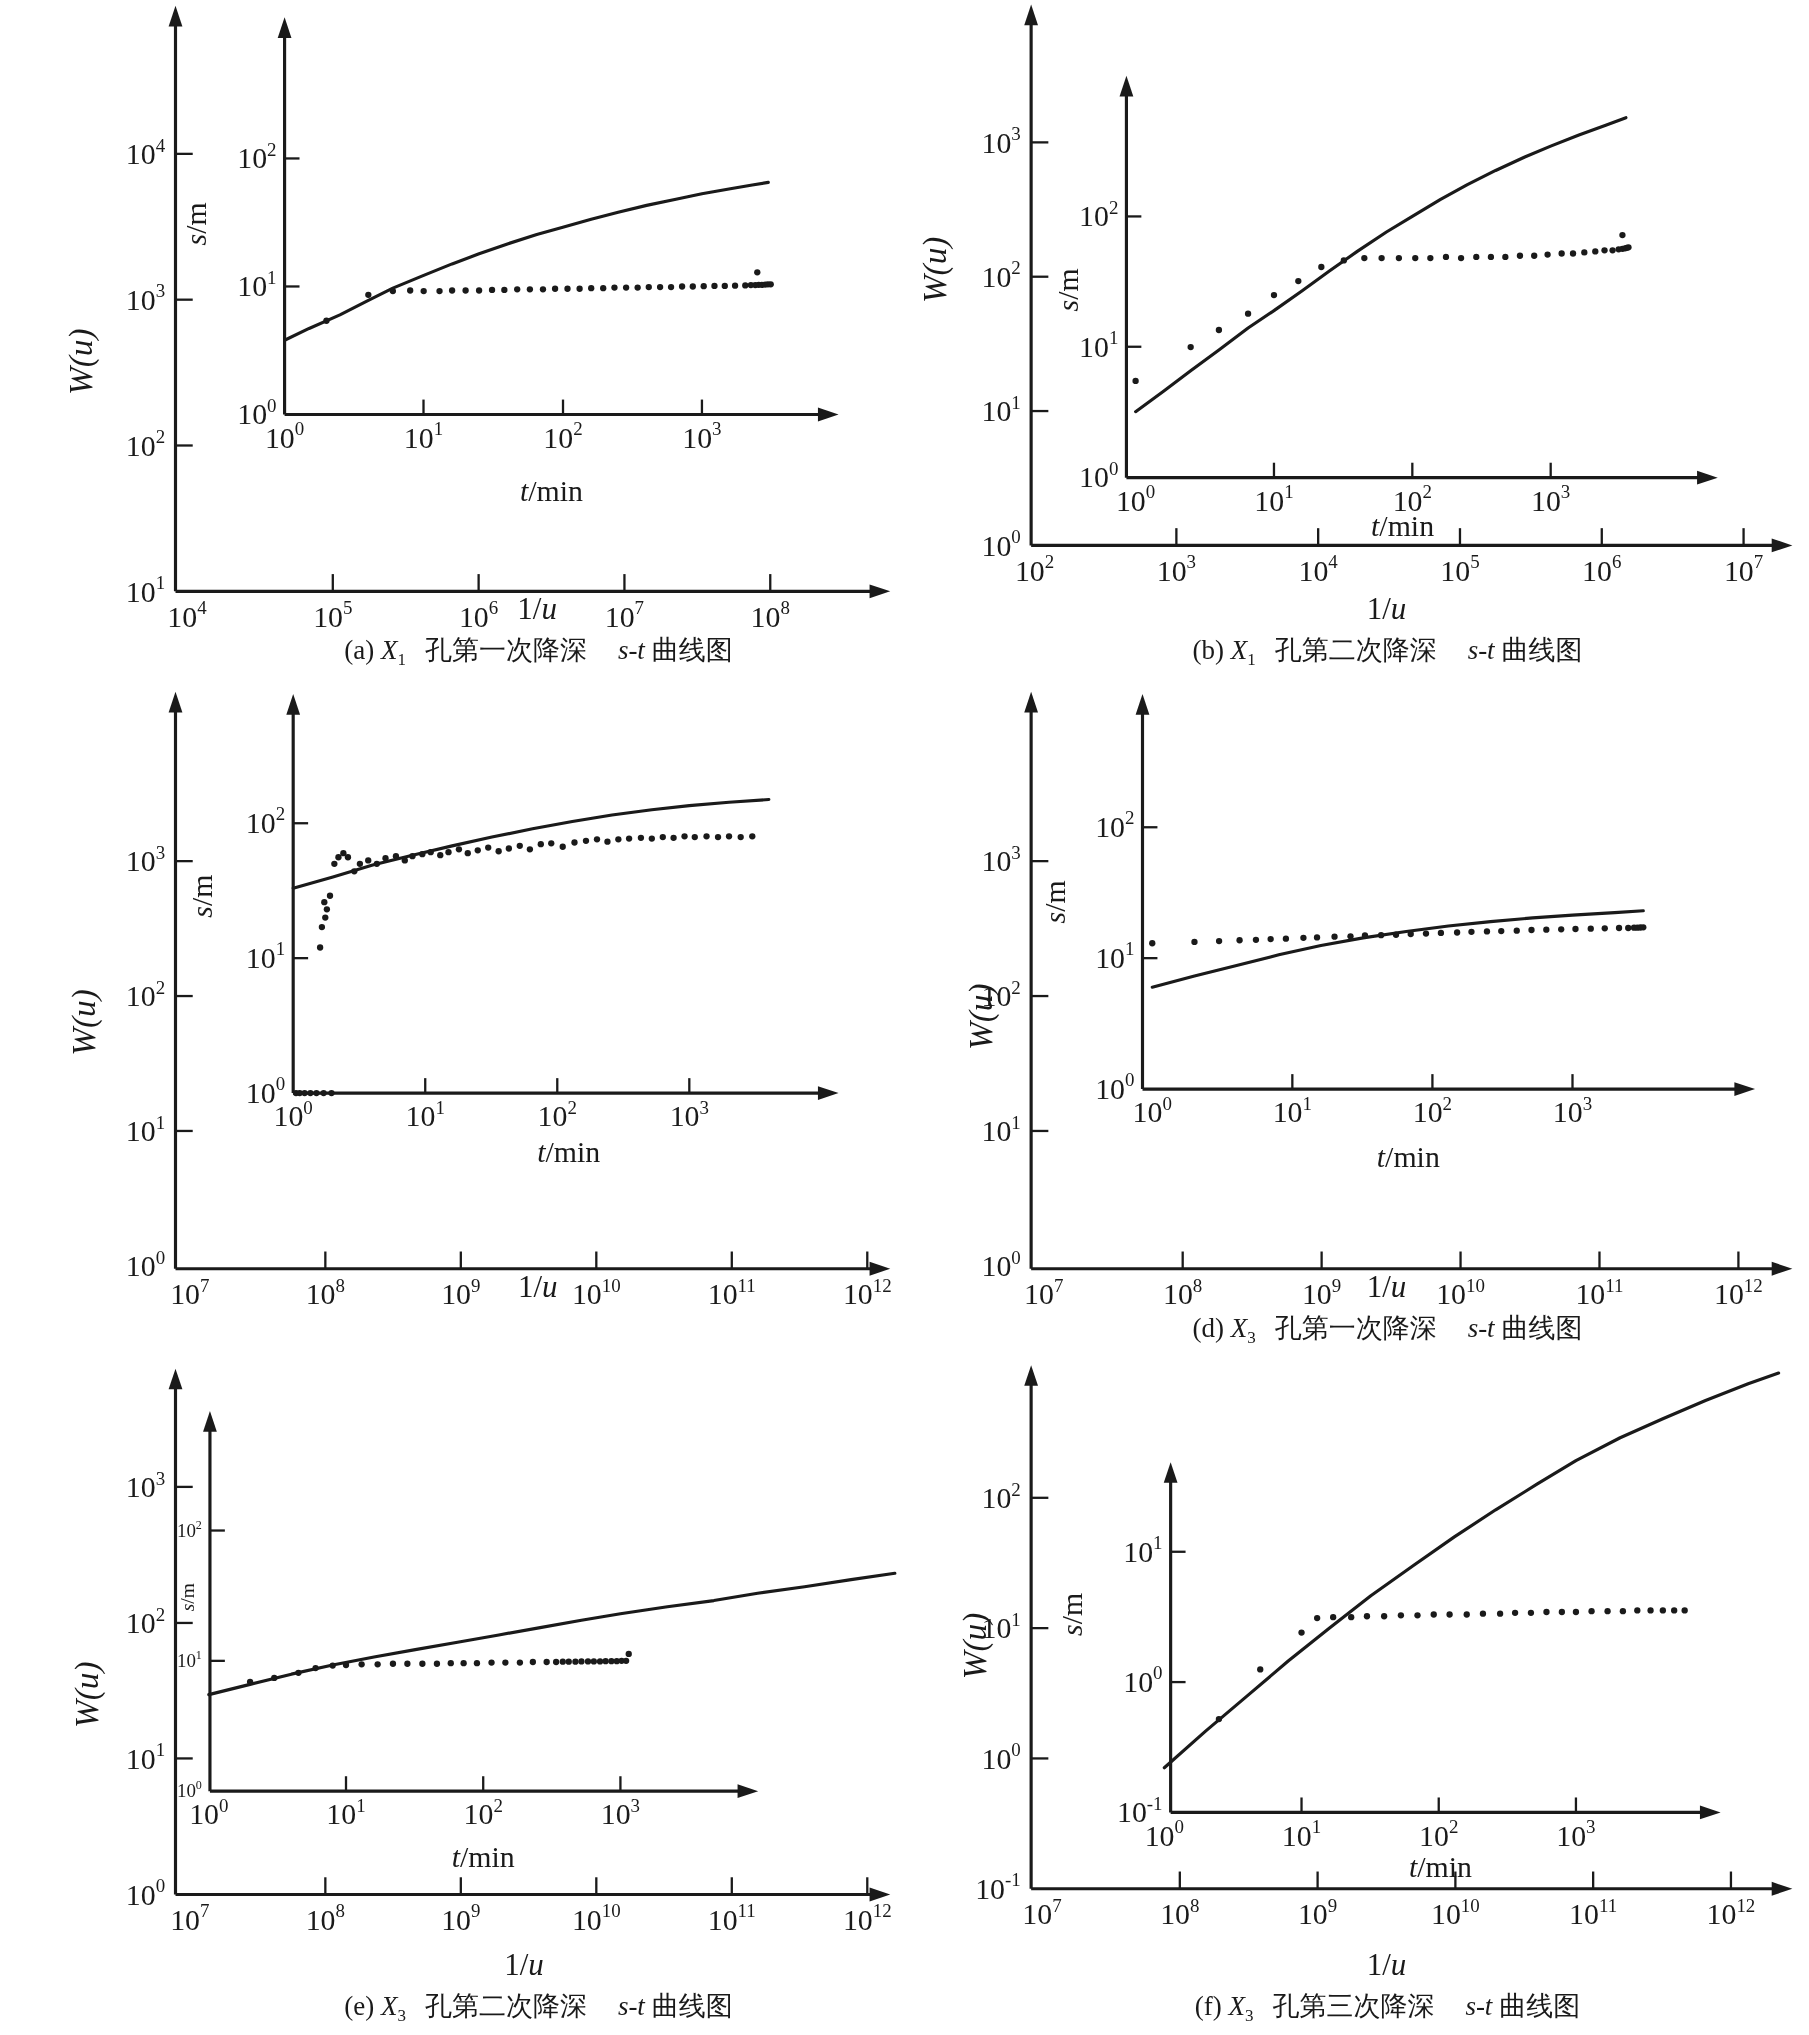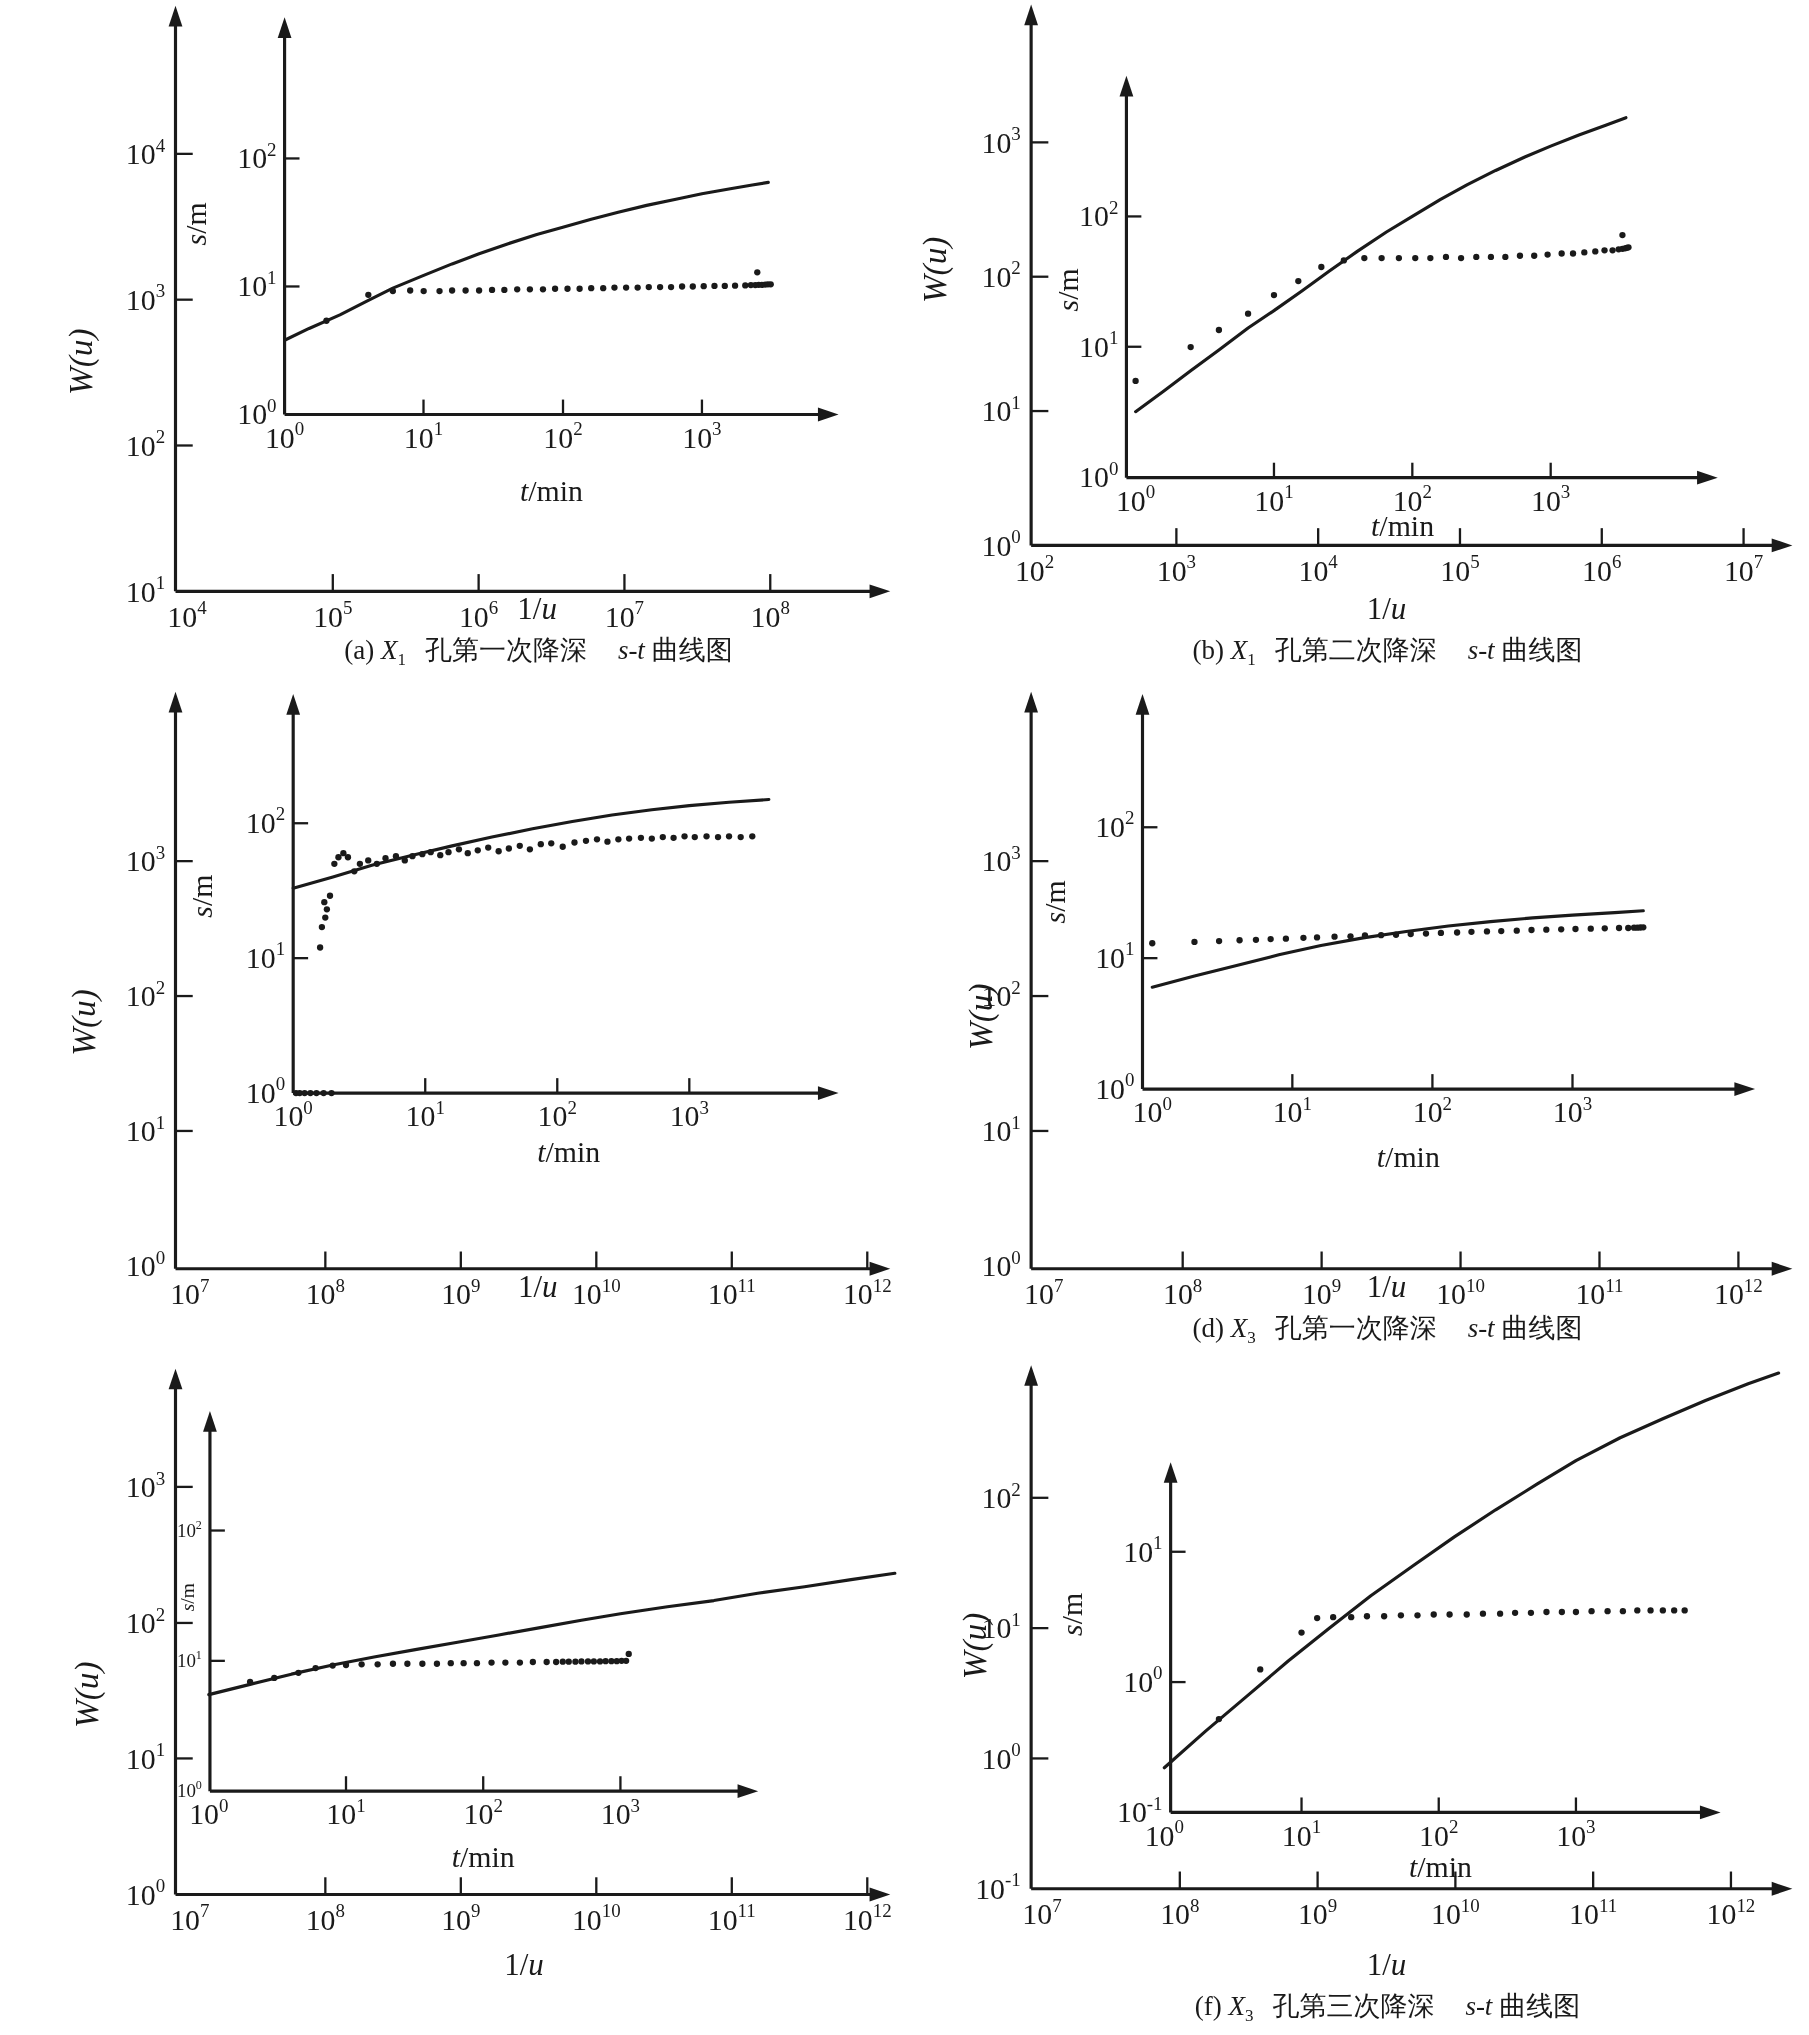--- a/index.html
+++ b/index.html
@@ -518,20 +518,21 @@
           <circle cx="1033.7" cy="532.0" r="5.5" fill="#1a1a1a"></circle>
           <circle cx="1044.5" cy="532.0" r="5.5" fill="#1a1a1a"></circle>
           <circle cx="1054.2" cy="531.5" r="5.5" fill="#1a1a1a"></circle>
           <circle cx="1064.3" cy="531.5" r="5.5" fill="#1a1a1a"></circle>
           <circle cx="1073.6" cy="531.5" r="5.5" fill="#1a1a1a"></circle>
           <circle cx="1082.1" cy="531.0" r="5.5" fill="#1a1a1a"></circle>
           <circle cx="1089.9" cy="531.0" r="5.5" fill="#1a1a1a"></circle>
           <circle cx="1094.5" cy="519.0" r="5.5" fill="#1a1a1a"></circle>
         </g>
       </svg>
+    <figcaption><span class="cap-label">(e)</span><span class="it">X</span><sub>3</sub><span class="cap-mid">孔第二次降深</span><span class="cap-st">s-t</span><span>曲线图</span></figcaption>
   </figure>
   <figure class="panel col-right">
     <svg viewBox="0 0 1575 1181">
         <g>
           <line x1="219" y1="247" x2="249" y2="247" stroke="#1a1a1a" stroke-width="4"></line>
           <text x="201" y="265" font-size="52" text-anchor="end"><tspan>10</tspan><tspan dy="-22" font-size="33">2</tspan></text>
           <line x1="219" y1="474" x2="249" y2="474" stroke="#1a1a1a" stroke-width="4"></line>
           <text x="201" y="492" font-size="52" text-anchor="end"><tspan>10</tspan><tspan dy="-22" font-size="33">1</tspan></text>
           <line x1="219" y1="701" x2="249" y2="701" stroke="#1a1a1a" stroke-width="4"></line>
           <text x="201" y="719" font-size="52" text-anchor="end"><tspan>10</tspan><tspan dy="-22" font-size="33">0</tspan></text>

